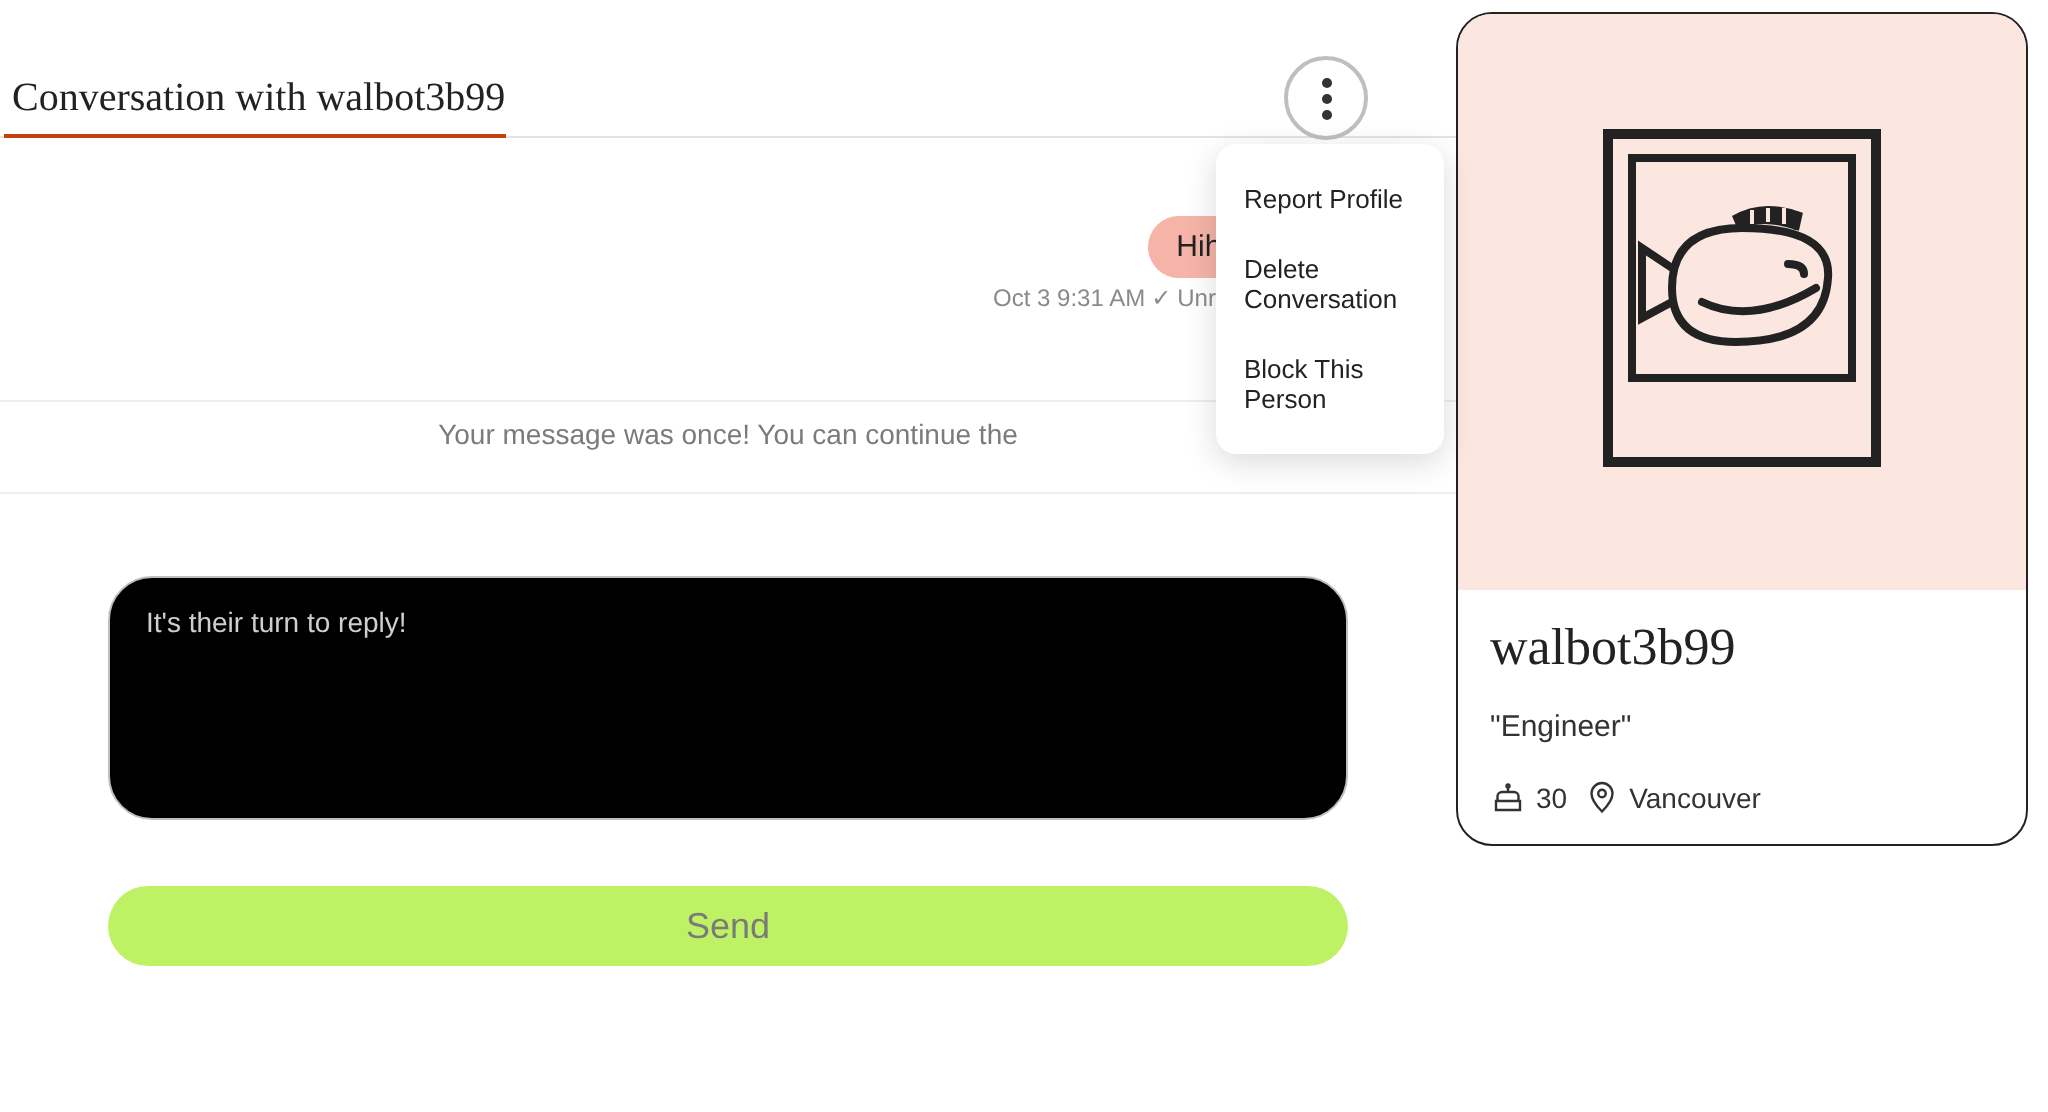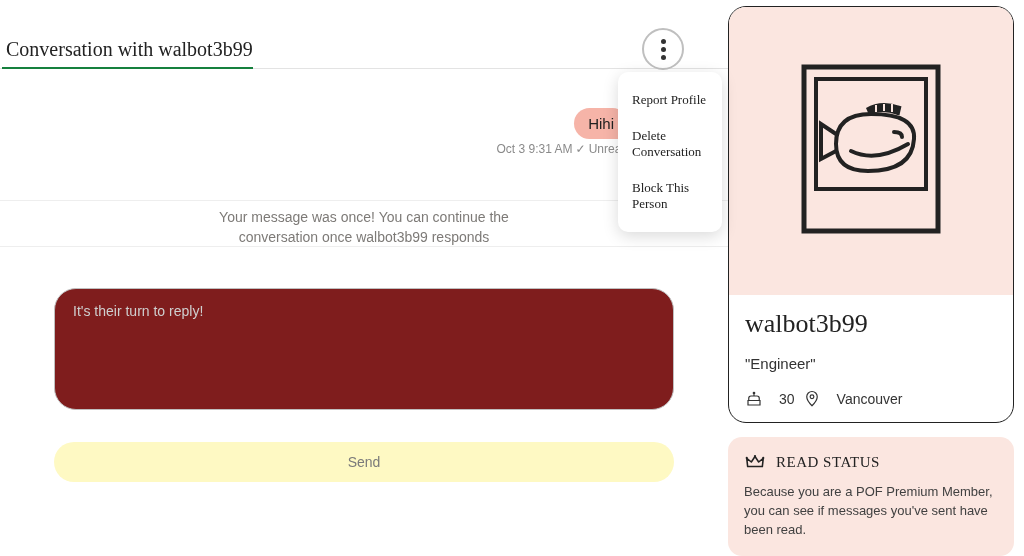--- a/index.html
+++ b/index.html
@@ -22,21 +22,21 @@
   }
   .header-row {
     position: relative;
     padding-top: 38px;
   }
   .title {
     font-family: Georgia, "Times New Roman", serif;
     font-size: 20px;
     font-weight: 400;
     padding: 0 0 6px 4px;
-    border-bottom: 2px solid #15803d;
+    border-bottom: 2px solid #c2410c;
     display: inline-block;
     margin-left: 2px;
   }
   .header-divider {
     border-bottom: 1px solid #e3e3e3;
     margin-top: -1px;
   }
   .more-btn {
     position: absolute;
     right: 44px;
@@ -53,27 +53,26 @@
     gap: 3px;
     cursor: pointer;
   }
   .more-btn .dot {
     width: 5px; height: 5px; background: #333; border-radius: 50%;
   }
   .dropdown {
     position: absolute;
     right: 6px;
     top: 72px;
-    width: 104px;
+    width: 114px;
     background: #fff;
     border-radius: 10px;
     box-shadow: 0 4px 16px rgba(0,0,0,0.15);
     padding: 10px 0;
     z-index: 10;
-    font-family: Liberation Serif, serif;
   }
   .dropdown-item {
     font-size: 13px;
     color: #222;
     padding: 10px 14px;
     cursor: pointer;
     text-align: left;
   }
   .msg-bubble {
     position: absolute;
@@ -122,37 +121,37 @@
   .compose-area {
     position: absolute;
     left: 54px; right: 54px;
     top: 288px;
   }
   .compose-box {
     width: 100%;
     height: 122px;
     border: 1.5px solid #bfbfbf;
     border-radius: 22px;
-    background: #7f1d1d;
+    background: #000000;
     padding: 14px 18px;
     font-size: 14px;
     color: #bbb;
     resize: none;
     font-family: inherit;
   }
   .compose-box::placeholder { color: #cfcfcf; }
   .send-btn {
     margin-top: 28px;
     width: 100%;
     height: 40px;
     border: none;
     border-radius: 20px;
-    background: #fef9c3;
+    background: #bef264;
     color: #7a7a7a;
-    font-size: 14px;
+    font-size: 18px;
     cursor: pointer;
   }
   .sidebar {
     width: 296px;
     padding: 6px 10px 0 0;
     display: flex;
     flex-direction: column;
     gap: 14px;
   }
   .profile-card {
@@ -182,21 +181,21 @@
     padding: 10px 16px 0 16px;
   }
   .profile-meta {
     display: flex;
     align-items: center;
     gap: 8px;
     padding: 18px 16px 14px 16px;
     font-size: 14px;
     color: #333;
   }
-  .meta-group { display: flex; align-items: center; gap: 16px; }
+  .meta-group { display: flex; align-items: center; gap: 5px; }
   .readstatus-card {
     background: #fbe6e0;
     border-radius: 14px;
     padding: 14px 16px 16px 16px;
   }
   .readstatus-head {
     display: flex;
     align-items: center;
     gap: 10px;
     margin-bottom: 10px;
@@ -235,21 +234,20 @@
     <div class="msg-bubble">Hihi</div>
     <div class="msg-meta">
       <span>Oct 3 9:31 AM</span>
       <span class="check">✓</span>
       <span>Unread</span>
     </div>
 
     <div class="info-divider-top"></div>
     <div class="info-text">
       <span>Your message was once! You can continue the</span><br>
-      <span>conversation once walbot3b99 responds</span>
     </div>
     <div class="info-divider-bot"></div>
 
     <div class="compose-area">
       <textarea class="compose-box" disabled="" placeholder="It's their turn to reply!" style=""></textarea>
       <button class="send-btn">Send</button>
     </div>
   </div>
 
   <div class="sidebar">
@@ -283,26 +281,14 @@
         <span class="meta-group">
           <svg width="18" height="18" viewBox="0 0 24 24">
             <path d="M12 21 C7 16 5 12.5 5 9 a7 7 0 1 1 14 0 c0 3.5 -2 7 -7 12 Z" fill="none" stroke="#333" stroke-width="1.6"></path>
             <circle cx="12" cy="9" r="2.5" fill="none" stroke="#333" stroke-width="1.6"></circle>
           </svg>
           <span>Vancouver</span>
         </span>
       </div>
     </div>
 
-    <div class="readstatus-card">
-      <div class="readstatus-head">
-        <svg width="22" height="22" viewBox="0 0 24 24">
-          <path d="M4 17 L3 8 L8 12 L12 6 L16 12 L21 8 L20 17 Z" fill="none" stroke="#222" stroke-width="1.7" stroke-linejoin="round"></path>
-          <circle cx="3" cy="7.5" r="1.2" fill="#222"></circle>
-          <circle cx="12" cy="5.5" r="1.2" fill="#222"></circle>
-          <circle cx="21" cy="7.5" r="1.2" fill="#222"></circle>
-        </svg>
-        <span class="readstatus-title">READ STATUS</span>
-      </div>
-      <div class="readstatus-body">Because you are a POF Premium Member, you can see if messages you've sent have been read.</div>
-    </div>
   </div>
 </div>
 
 </body></html>

